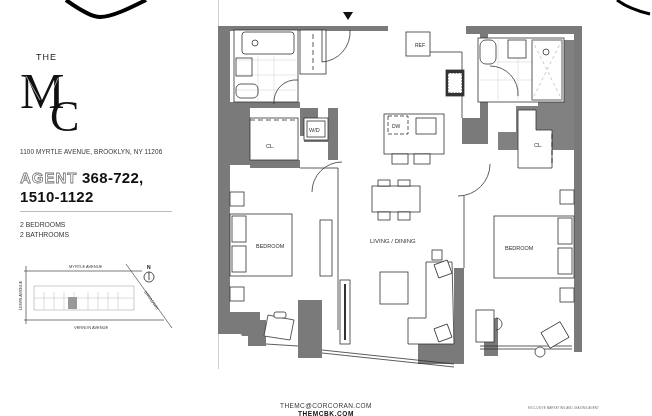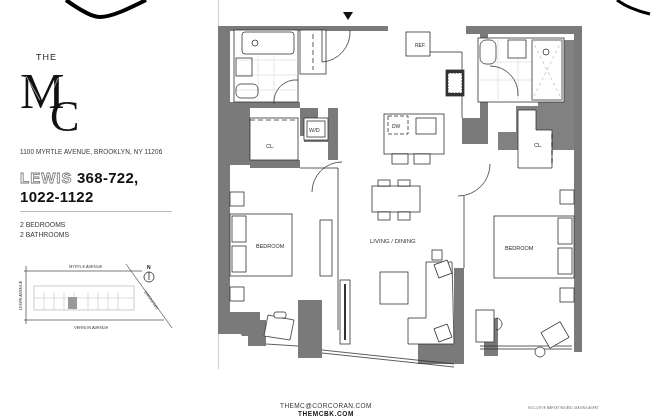--- a/index.html
+++ b/index.html
@@ -30,23 +30,23 @@
 
 <div class="abs sidebar">
   <div class="abs the">THE</div>
   <svg class="abs logo" viewBox="0 0 75 75">
     <text x="2" y="50" font-family="Liberation Serif, serif" font-size="50" fill="#111">M</text>
     <text x="32" y="73" font-family="Liberation Serif, serif" font-size="44" fill="#111">C</text>
     <path d="M8 18 L22 42 M40 20 L30 44" stroke="#fff" stroke-width="0.6" fill="none"></path>
   </svg>
   <div class="abs address">1100 MYRTLE AVENUE, BROOKLYN, NY 11206</div>
   <div class="abs unit">
-    <span class="outline">LEWIS</span>
+    <span class="outline">AGENT</span>
     <span>368-722,</span><br>
-    <span>1022-1122</span>
+    <span>1510-1122</span>
   </div>
   <div class="abs divider"></div>
   <div class="abs beds">
     <div>2 BEDROOMS</div>
     <div>2 BATHROOMS</div>
   </div>
 
   <svg class="abs keymap" viewBox="0 0 170 80">
     <line x1="10" y1="13" x2="128" y2="13" stroke="#444" stroke-width="0.7"></line>
     <line x1="10" y1="62" x2="150" y2="62" stroke="#444" stroke-width="0.7"></line>

